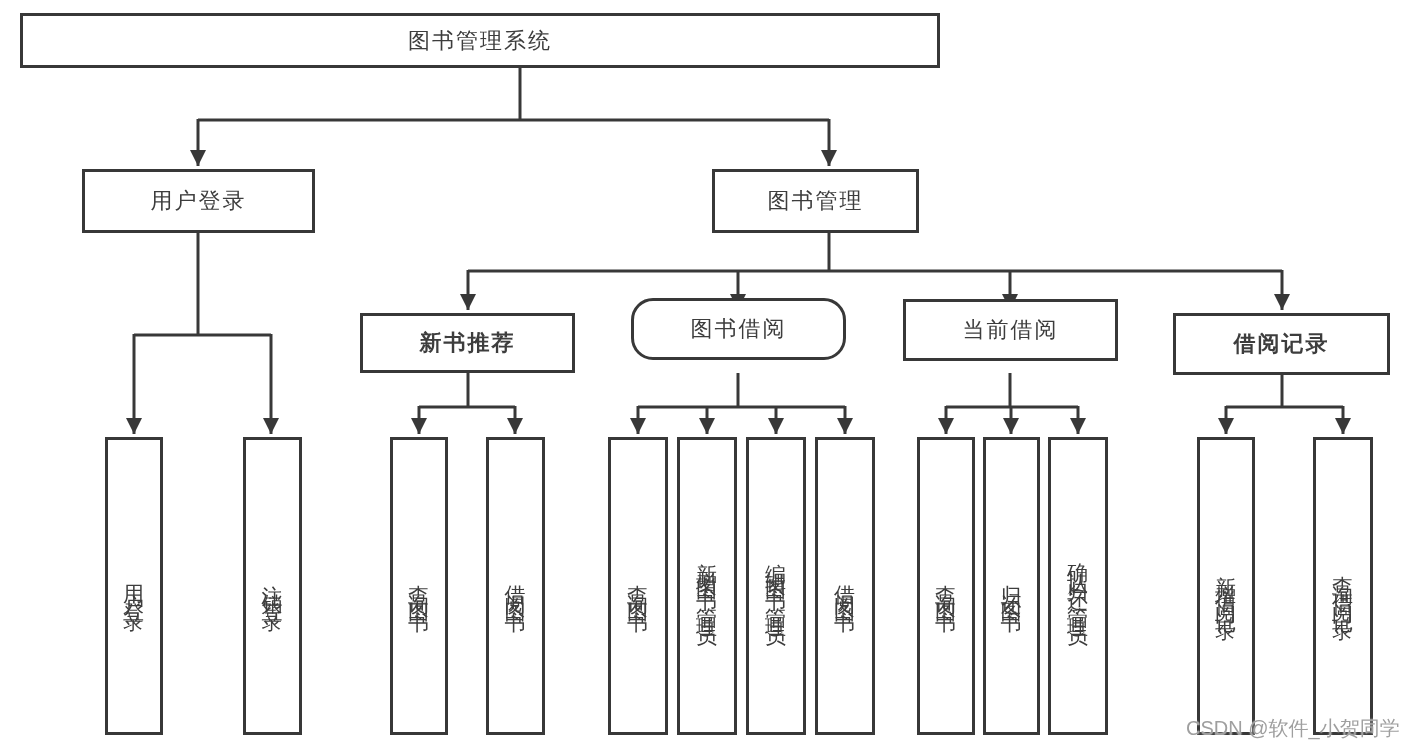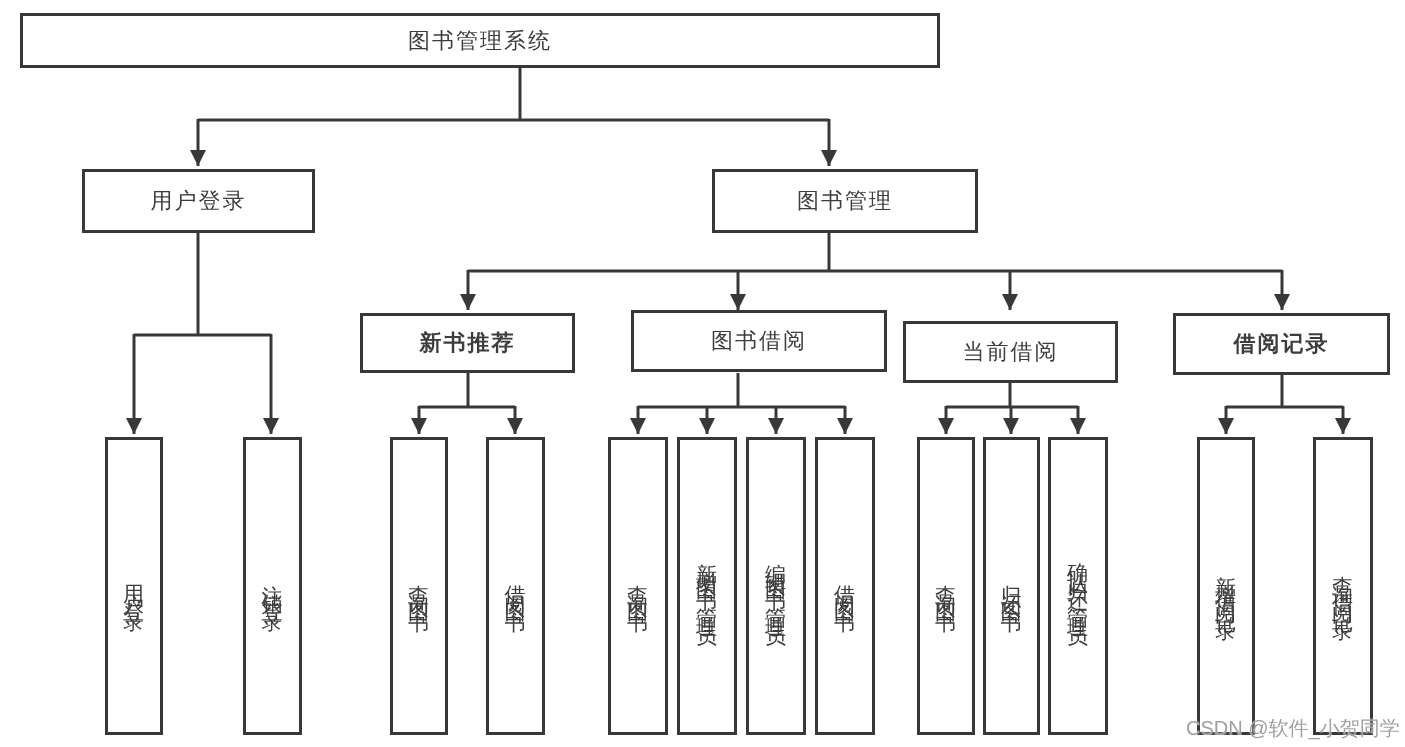--- a/index.html
+++ b/index.html
@@ -77,25 +77,25 @@
       <path d="M1282,373 V407"></path>
       <path d="M1226,407 H1343"></path>
       <path d="M1226,406 V434" marker-end="url(#ah)"></path>
       <path d="M1343,406 V434" marker-end="url(#ah)"></path>
     </g>
   </svg>
 
   <div class="node hbox root">图书管理系统</div>
 
   <div class="node hbox" style="left:82px;top:169px;width:233px;height:64px;">用户登录</div>
-  <div class="node hbox" style="left:712px;top:169px;width:266px;height:64px;font-family:Liberation Serif, serif;">图书管理</div>
+  <div class="node hbox" style="left:712px;top:169px;width:207px;height:64px;font-family:Liberation Serif, serif;">图书管理</div>
 
   <div class="node hbox" style="left:360px;top:313px;width:215px;height:60px;font-weight:bold;">新书推荐</div>
-  <div class="node hbox" style="left:631px;top:310px;width:256px;height:62px;">图书借阅</div>
-  <div class="node hbox" style="left:903px;top:321px;width:215px;height:62px;text-align:center;">当前借阅</div>
+  <div class="node hbox" style="left:631px;top:298px;width:215px;height:62px;border-radius:22px;">图书借阅</div>
+  <div class="node hbox" style="left:903px;top:299px;width:215px;height:62px;text-align:center;">当前借阅</div>
   <div class="node hbox" style="left:1173px;top:313px;width:217px;height:62px;font-weight:bold;">借阅记录</div>
 
   <div class="node vbox" style="left:105px;width:58px;">用户登录</div>
   <div class="node vbox" style="left:243px;width:59px;">注销登录</div>
 
   <div class="node vbox" style="left:390px;width:58px;">查询图书</div>
   <div class="node vbox" style="left:486px;width:59px;">借阅图书</div>
 
   <div class="node vbox" style="left:608px;width:60px;">查询图书</div>
   <div class="node vbox" style="left:677px;width:60px;">新增图书（管理员）</div>

